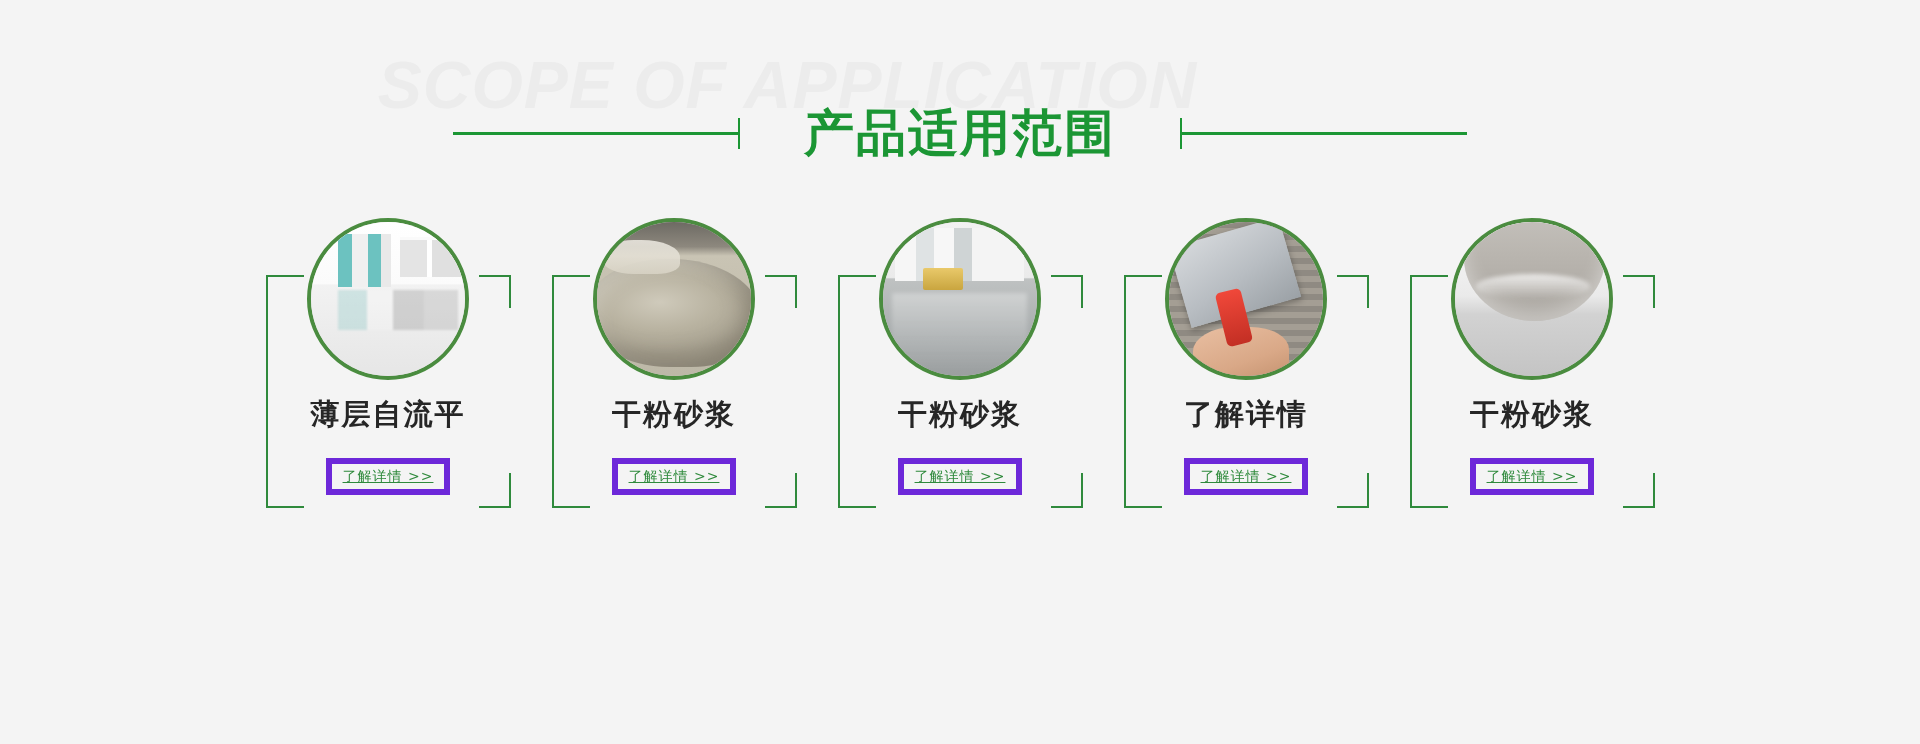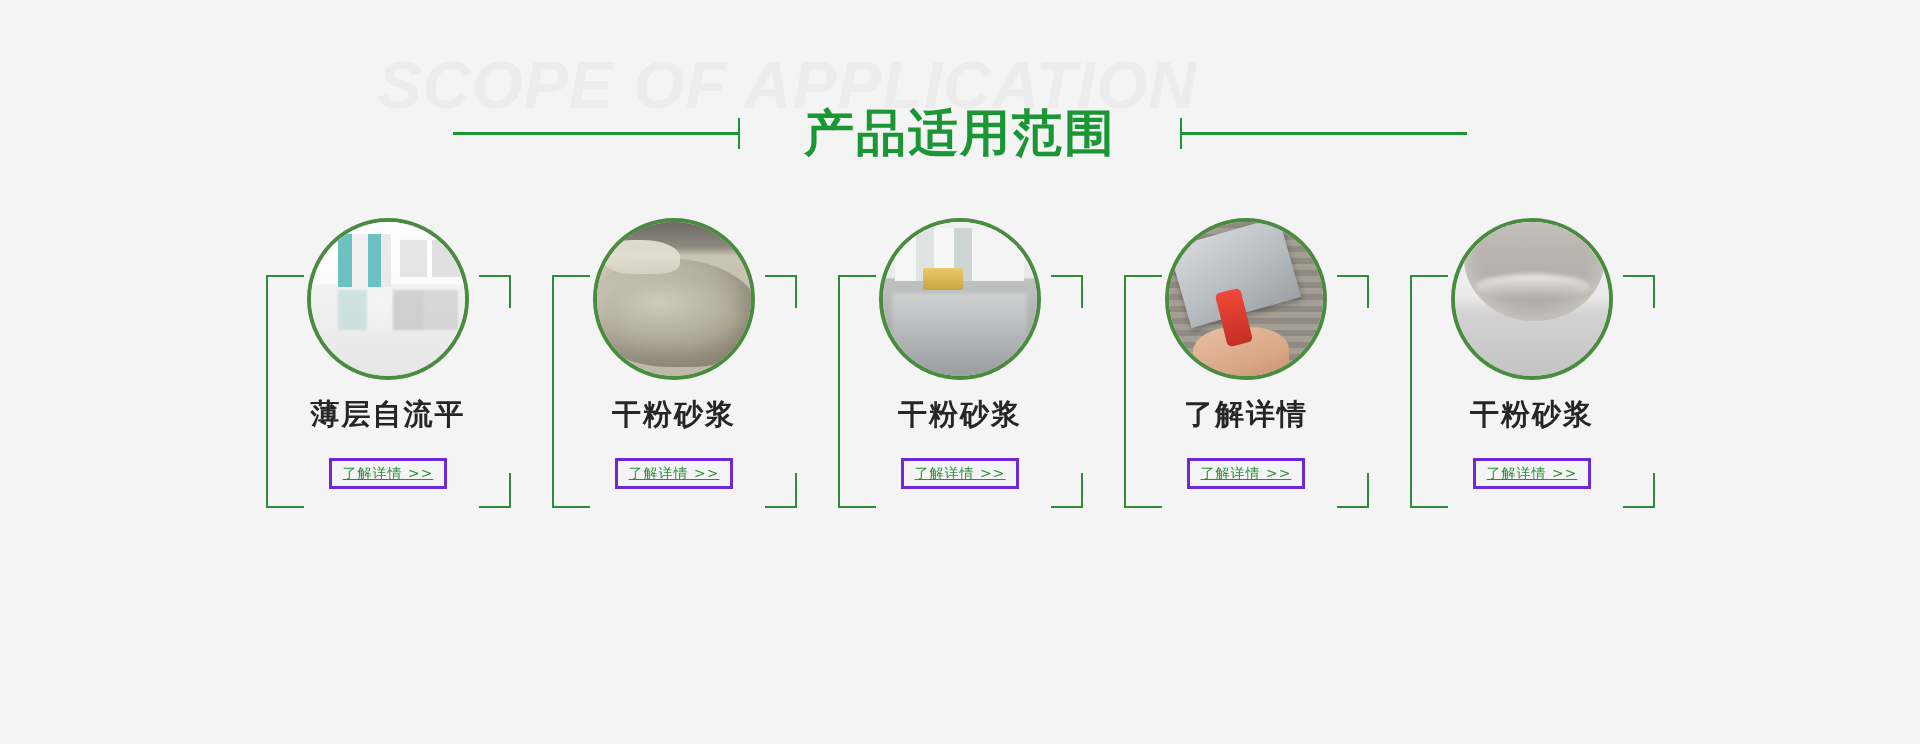--- a/index.html
+++ b/index.html
@@ -162,21 +162,21 @@
   .card-btn-wrap {
     position: absolute;
     left: 0;
     top: 240px;
     width: 245px;
     display: flex;
     justify-content: center;
   }
   .card-btn {
     display: inline-block;
-    border: 3px solid #6d28d9;
+    border: 6px solid #6d28d9;
     color: #2f8a3c;
     background: transparent;
     font-family: "DejaVu Sans", "Liberation Sans", sans-serif;
     font-size: 14px;
     letter-spacing: 1px;
     padding: 5px 11px 6px 11px;
     white-space: nowrap;
     cursor: pointer;
     line-height: 1;
     box-sizing: border-box;

